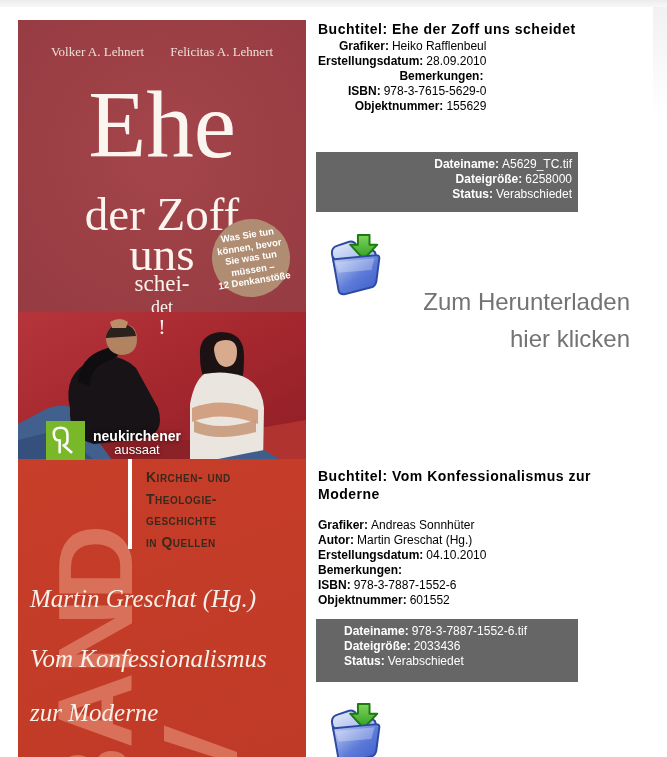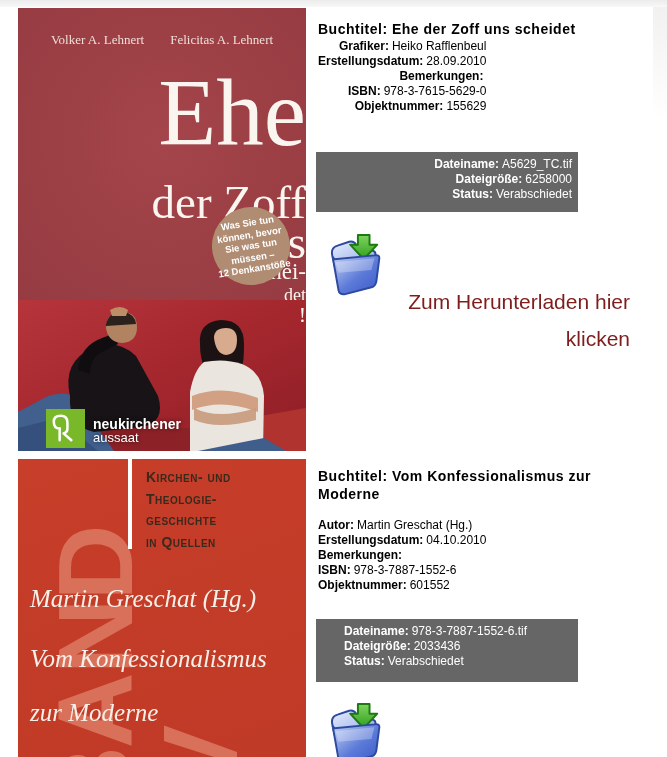--- a/index.html
+++ b/index.html
@@ -6,43 +6,43 @@
   body{
     width:667px;height:757px;position:relative;overflow:hidden;
     background:#ffffff;font-family:"Liberation Sans",sans-serif;
   }
   .top-strip{position:absolute;top:0;left:0;width:667px;height:7px;
     background:linear-gradient(#ececec,#f8f8f8);}
   .right-strip{position:absolute;top:7px;right:0;width:14px;height:112px;
     background:linear-gradient(#f1f1f1,#ffffff);}
 
   
-  .cover1{position:absolute;left:18px;top:8px;width:288px;height:443px;overflow:hidden;
+  .cover1{position:absolute;left:18px;top:20px;width:288px;height:443px;overflow:hidden;
     background:radial-gradient(ellipse 140% 95% at 50% 30%, #a4454b 0%, #953b41 52%, #7d2f35 100%);}
   .c1-authors{position:absolute;top:24px;left:0;width:100%;display:flex;justify-content:center;gap:26px;
     font:13px "Liberation Serif",serif;color:#eedfd8;}
-  .c1-line{position:absolute;left:0;width:100%;text-align:right;
+  .c1-line{position:absolute;left:0;width:100%;text-align:center;
     font-family:"Liberation Serif",serif;color:#fbf5ef;line-height:1;}
   .c1-ehe{top:58px;font-size:95px;}
   .c1-zoff{top:171px;font-size:47px;}
   .c1-uns{top:211px;font-size:47px;}
   .c1-schei{top:252px;font-size:23px;}
   .c1-det{top:278px;font-size:18px;}
   .c1-excl{top:296px;font-size:22px;z-index:3;}
   .badge{position:absolute;left:194px;top:199px;width:78px;height:78px;border-radius:50%;
     background:#b08c72;transform:rotate(-9deg);z-index:2;
     display:flex;flex-direction:column;justify-content:center;text-align:center;
     color:#fff;font-weight:bold;font-size:9.5px;line-height:11.5px;}
   .photo{position:absolute;left:0;top:292px;width:288px;height:151px;}
   .photo svg{display:block;}
   .logo{position:absolute;left:28px;top:401px;display:flex;align-items:flex-start;z-index:4;}
   .logo-square{width:39px;height:39px;background:#79b829;flex:0 0 auto;}
   .logo-text{margin:8px 8px 0 8px;color:#fff;font-weight:bold;font-size:14px;line-height:14px;
     text-shadow:0 0 4px rgba(0,0,0,.65);}
-  .logo-sub{font-weight:normal;font-size:13px;}
+  .logo-sub{font-weight:normal;font-size:13px;text-align:center;}
 
   
   .cover2{position:absolute;left:18px;top:459px;width:288px;height:298px;overflow:hidden;
     background:linear-gradient(160deg,#c73e29 0%,#bf3a27 100%);}
   .band{position:absolute;left:-110px;top:118px;width:380px;height:110px;
     transform:rotate(-90deg);font-weight:bold;font-size:105px;line-height:105px;
     letter-spacing:-2px;color:#d9705a;font-family:"Liberation Sans",sans-serif;}
   .vline{position:absolute;left:110px;top:0;width:4px;height:90px;background:#ffffff;}
   .series{position:absolute;left:128px;top:8px;font-variant:small-caps;
     font-weight:bold;font-size:14px;line-height:21.5px;letter-spacing:0.5px;color:#3a291d;}
@@ -60,21 +60,21 @@
     letter-spacing:0.5px;}
   .fields{position:absolute;left:0;font-size:12px;line-height:14.9px;}
   #rec1 .fields{top:39px;}
   #rec2 .fields{top:71px;}
   .lbl{font-weight:bold;}
   .val{padding-left:3px;}
   .graybox{position:absolute;left:-2px;width:262px;background:#666666;color:#ffffff;
     font-size:12px;line-height:15px;padding:5px 6px;box-sizing:border-box;}
   #rec1 .graybox{top:152px;height:60px;}
   #rec2 .graybox{top:172px;height:63px;padding-left:28px;}
-  .download{position:absolute;left:0;width:312px;color:#7f1d1d;font-size:21px;line-height:37px;cursor:pointer;}
+  .download{position:absolute;left:0;width:312px;color:#737373;font-size:24px;line-height:37px;cursor:pointer;}
   #rec1 .download{top:233px;}
   #rec2 .download{top:255px;}
   .dl-icon{position:absolute;left:6px;top:0;width:62px;height:66px;}
   .dl-text{display:block;padding-top:50px;text-indent:76px;}
 </style>
 </head>
 <body>
 
 <div class="top-strip"></div>
 <div class="right-strip"></div>
@@ -192,20 +192,21 @@
         <path d="M12 30 L52 26 L49 38 L15 41 Z" fill="#ffffff" opacity=".28"></path>
       </svg>
     </span>
     <span class="dl-text">Zum Herunterladen hier klicken</span>
   </div>
 </div>
 
 <div class="record" id="rec2">
   <div class="rec-title">Buchtitel: Vom Konfessionalismus zur Moderne</div>
   <div class="fields">
+    <div><span class="lbl">Grafiker:</span><span class="val">Andreas Sonnhüter</span></div>
     <div><span class="lbl">Autor:</span><span class="val">Martin Greschat (Hg.)</span></div>
     <div><span class="lbl">Erstellungsdatum:</span><span class="val">04.10.2010</span></div>
     <div><span class="lbl">Bemerkungen:</span><span class="val"></span></div>
     <div><span class="lbl">ISBN:</span><span class="val">978-3-7887-1552-6</span></div>
     <div><span class="lbl">Objektnummer:</span><span class="val">601552</span></div>
   </div>
   <div class="graybox">
     <div><span class="lbl">Dateiname:</span><span class="val">978-3-7887-1552-6.tif</span></div>
     <div><span class="lbl">Dateigröße:</span><span class="val">2033436</span></div>
     <div><span class="lbl">Status:</span><span class="val">Verabschiedet</span></div>

